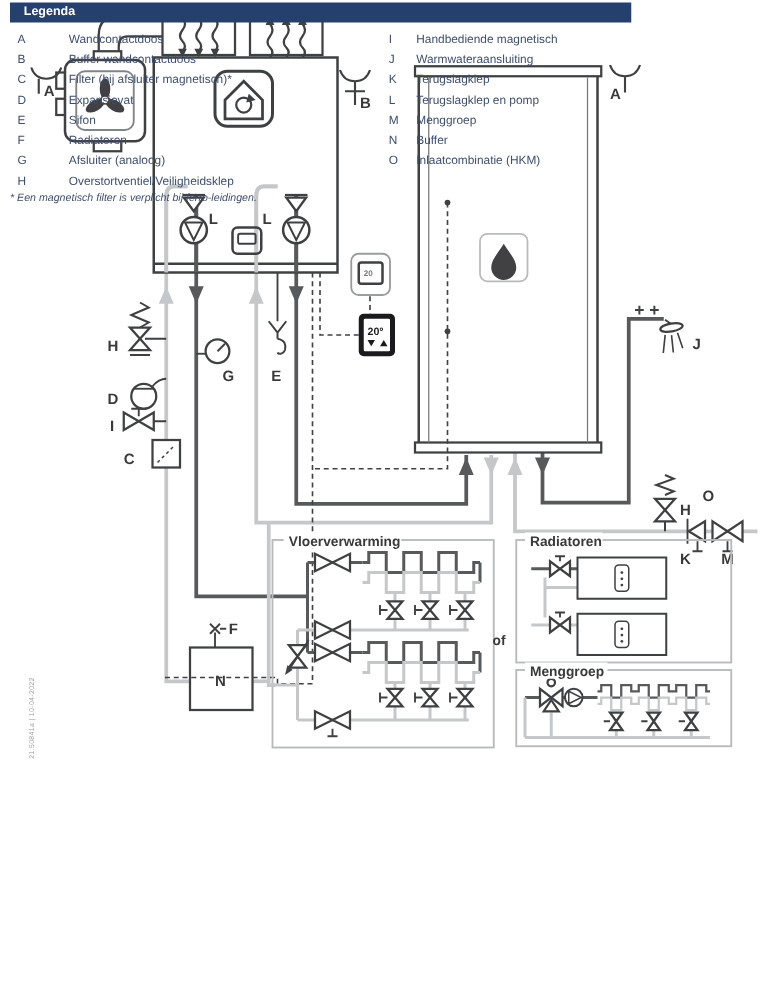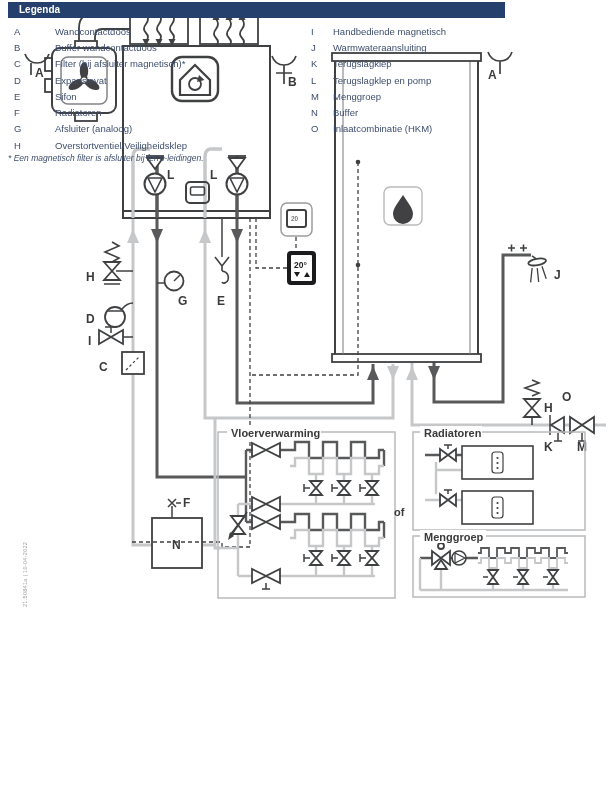--- a/index.html
+++ b/index.html
@@ -453,14 +453,14 @@
     <div class="lrow">
         <span class="key">N</span>
         <span class="label">Buffer</span>
       </div>
     <div class="lrow">
         <span class="key">O</span>
         <span class="label">Inlaatcombinatie (HKM)</span>
       </div>
   </div>
 
-  <div class="footnote">* Een magnetisch filter is afsluiter bij ferro-leidingen.</div>
+  <div class="footnote">* Een magnetisch filter is verplicht bij ferro-leidingen.</div>
 </div>
 
 </body></html>

